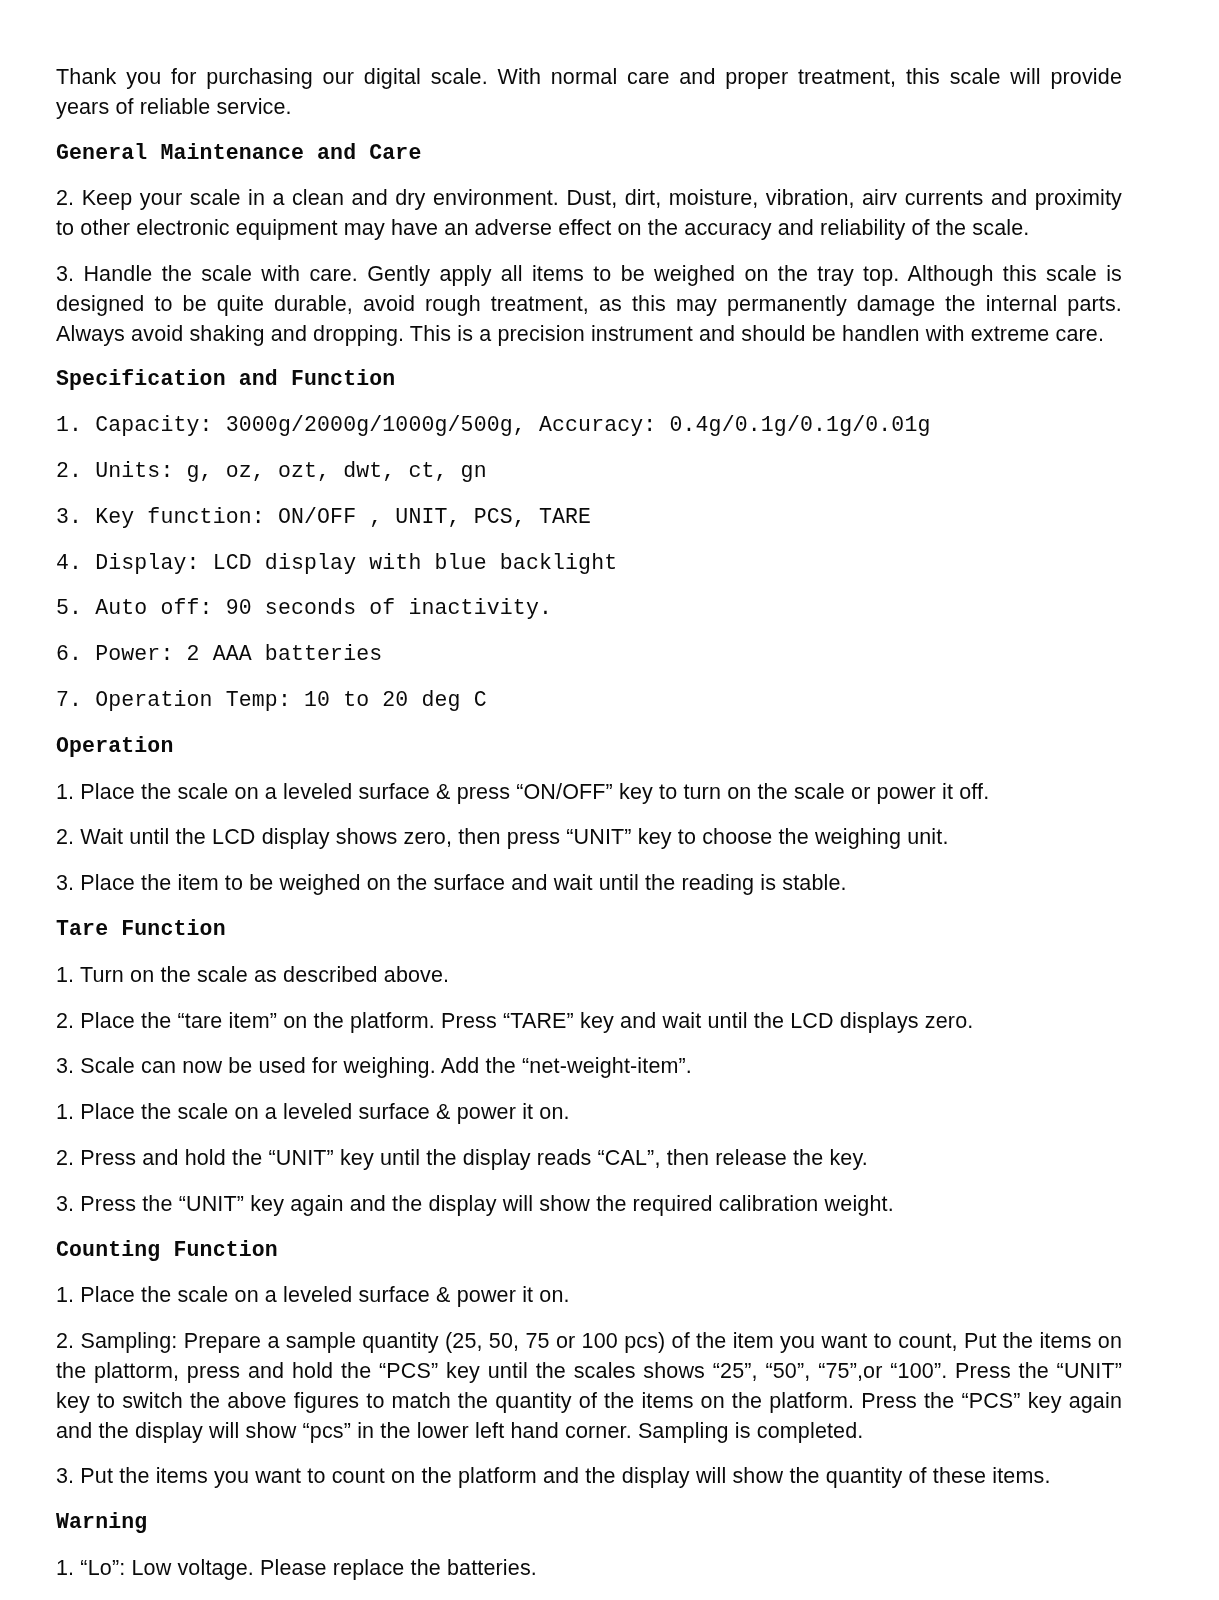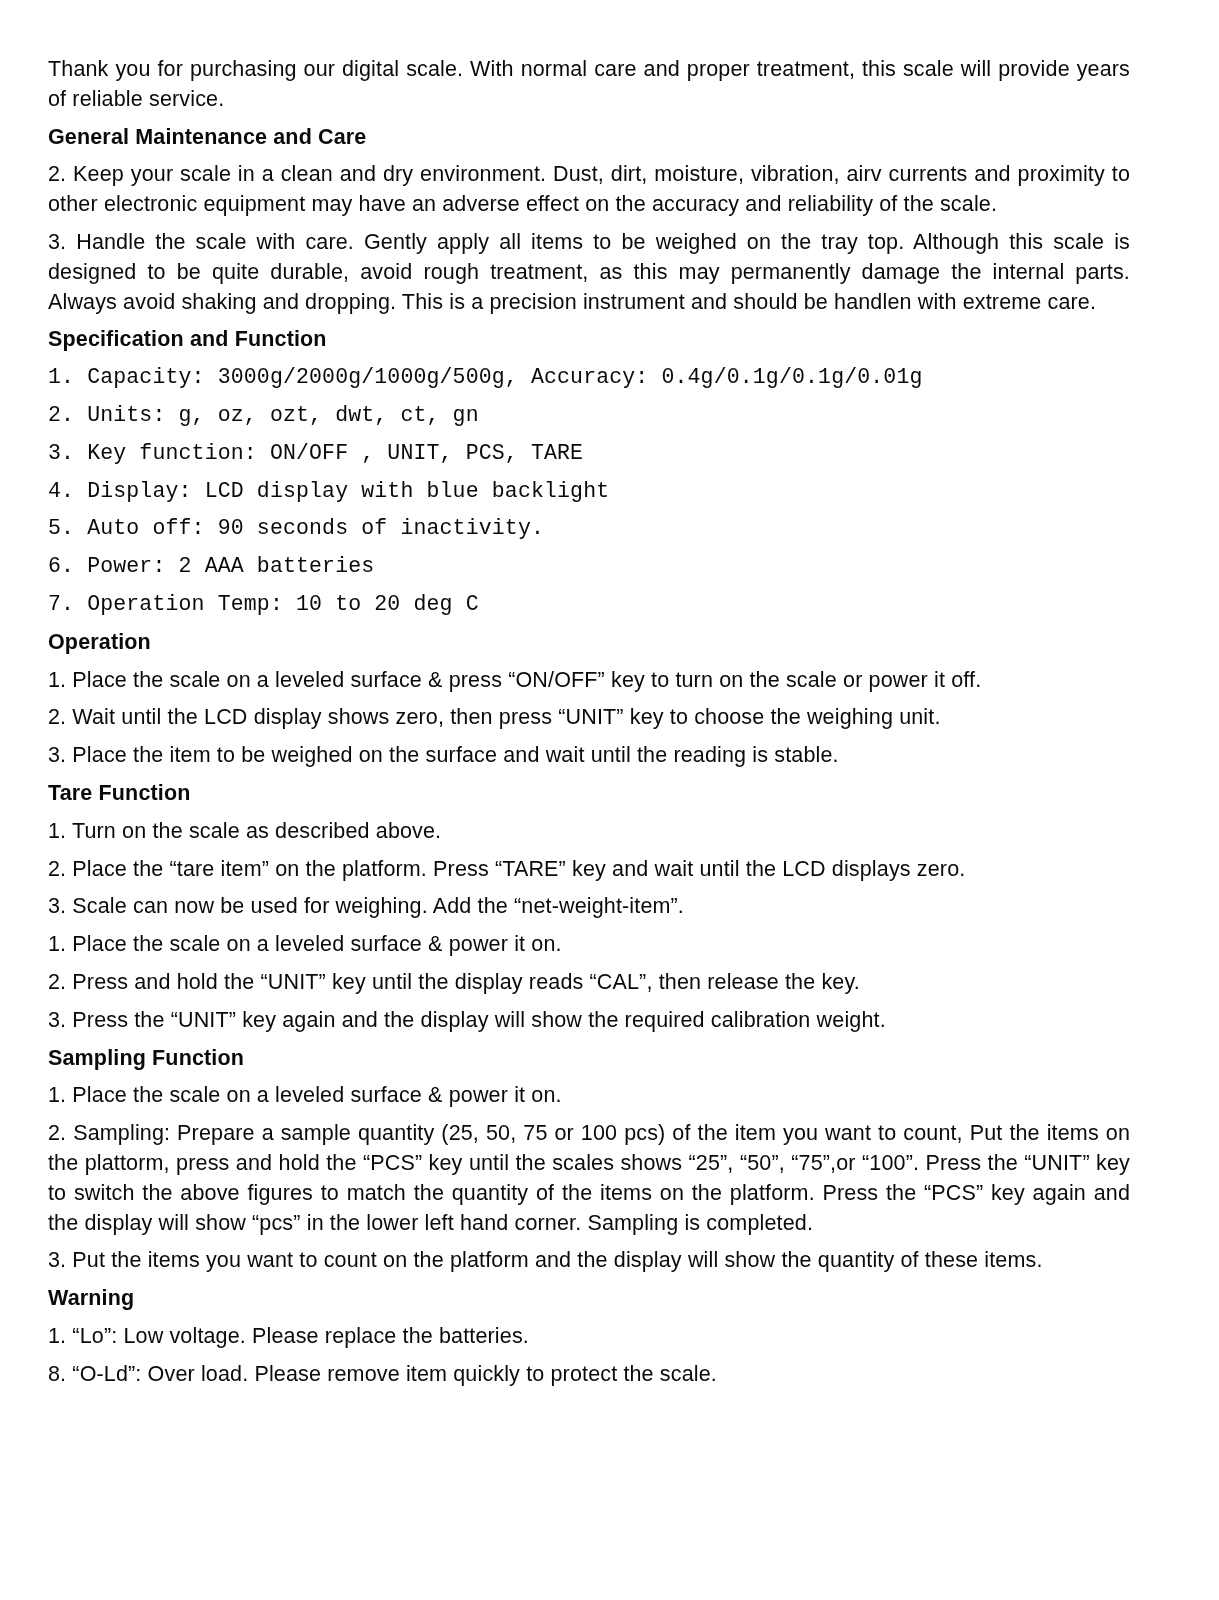--- a/index.html
+++ b/index.html
@@ -17,25 +17,26 @@
     }
     .page {
       position: absolute;
       left: 40px;
       top: 47px;
       width: 1098px;
     }
     .para, .heading, .item {
       font-size: 21.5px;
       line-height: 29.8px;
-      margin: 8px;
+      margin: 16px;
       letter-spacing: 0.15px;
     }
     .heading {
       font-weight: bold;
+      font-family: Liberation Mono, monospace;
     }
     .justify {
       text-align: justify;
       text-align-last: left;
     }
     .spec-list .item {
       text-align: left;
       font-family: Liberation Mono, monospace;
     }
     .section { margin: 0; padding: 0; }
@@ -78,21 +79,21 @@
     <p class="item justify">3. Scale can now be used for weighing. Add the “net-weight-item”.</p>
   </div>
 
   <div class="section">
     <p class="item justify">1. Place the scale on a leveled surface &amp; power it on.</p>
     <p class="item justify">2. Press and hold the “UNIT” key until the display reads “CAL”, then release the key.</p>
     <p class="item justify">3. Press the “UNIT” key again and the display will show the required calibration weight.</p>
   </div>
 
   <div class="section">
-    <h2 class="heading">Sampling Function</h2>
+    <h2 class="heading">Counting Function</h2>
     <p class="item justify">1. Place the scale on a leveled surface &amp; power it on.</p>
     <p class="item justify">2. Sampling: Prepare a sample quantity (25, 50, 75 or 100 pcs) of the item you want to count, Put the items on the plattorm, press and hold the “PCS” key until the scales shows “25”, “50”, “75”,or “100”. Press the “UNIT” key to switch the above figures to match the quantity of the items on the platform. Press the “PCS” key again and the display will show “pcs” in the lower left hand corner. Sampling is completed.</p>
     <p class="item justify">3. Put the items you want to count on the platform and the display will show the quantity of these items.</p>
   </div>
 
   <div class="section">
     <h2 class="heading">Warning</h2>
     <p class="item justify">1. “Lo”: Low voltage. Please replace the batteries.</p>
     <p class="item justify">8. “O-Ld”: Over load. Please remove item quickly to protect the scale.</p>
   </div>

